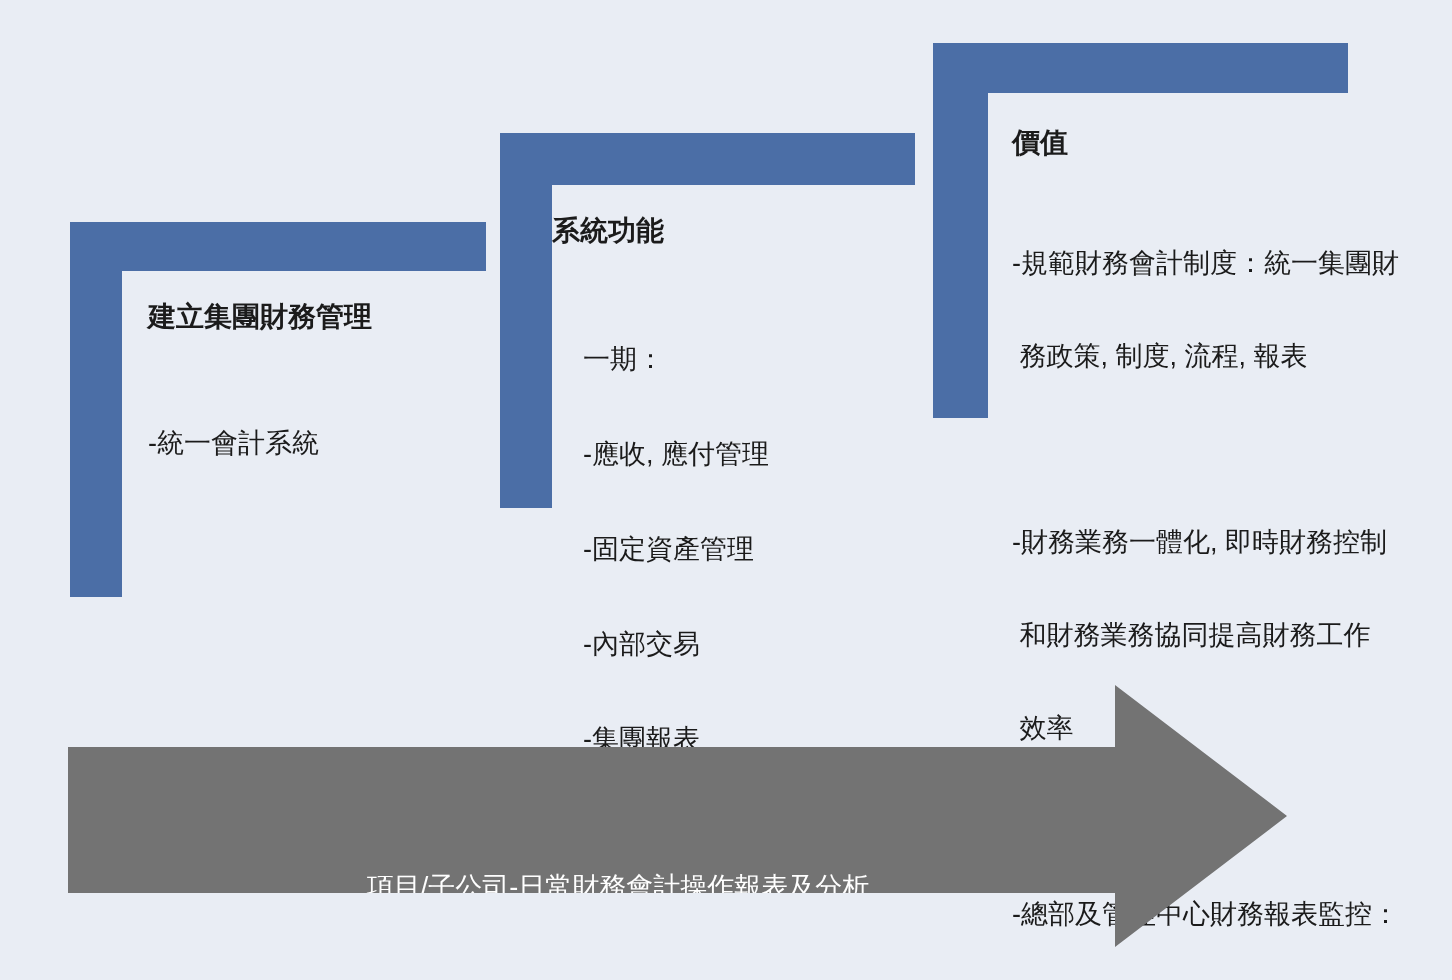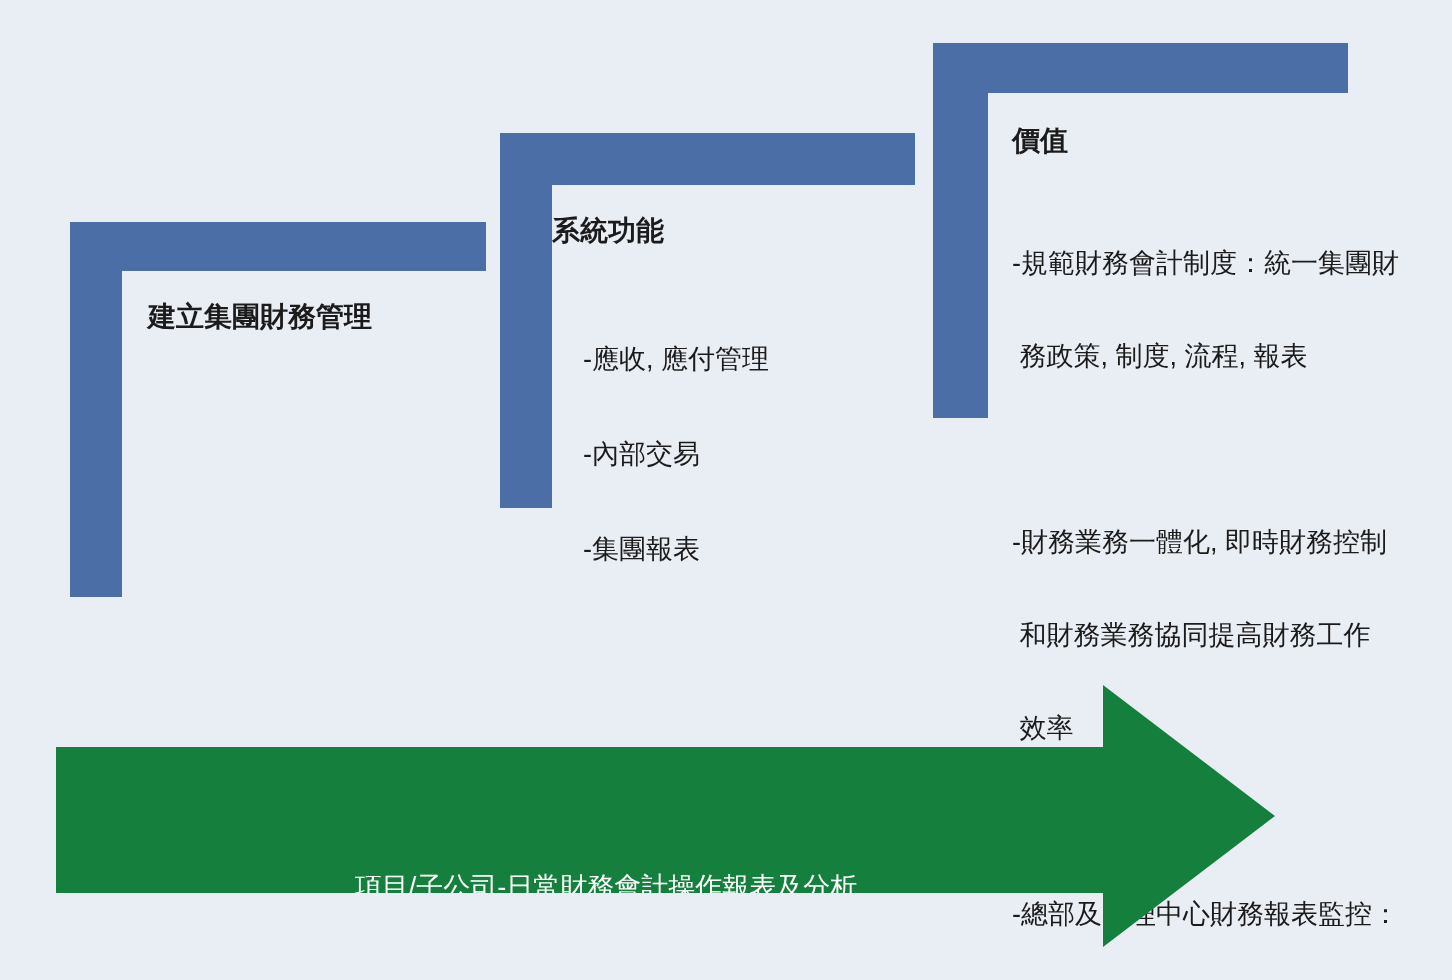--- a/index.html
+++ b/index.html
@@ -26,35 +26,35 @@
 
   .sec-title {
     position: absolute;
     font-size: 28px;
     font-weight: bold;
     line-height: 34px;
     white-space: pre;
   }
   .t1 { left: 148px;  top: 300px; }
   .t2 { left: 552px;  top: 214px; }
-  .t3 { left: 1012px; top: 126px; font-family: Liberation Mono, monospace; }
+  .t3 { left: 1012px; top: 126px; }
 
   .sec-lines { position: absolute; font-size: 27px; white-space: pre; }
   .l1 { left: 148px;  top: 364px; }
   .l2 { left: 583px;  top: 281px; }
   .l3 { left: 1012px; top: 186px; }
   .l1 .ln { line-height: 35px; min-height: 35px; }
   .l2 .ln { line-height: 33px; min-height: 33px; }
   .l3 .ln { line-height: 31px; min-height: 31px; }
 
   .arrow {
     position: absolute;
-    left: 56px; top: 685px;
+    left: 68px; top: 685px;
     width: 1219px; height: 262px;
-    background: #15803d;
+    background: #737373;
     clip-path: polygon(0 62px, 1047px 62px, 1047px 0, 1219px 131px,
                        1047px 262px, 1047px 208px, 0 208px);
   }
   .arrow-text {
     position: absolute;
     left: 0; top: 97px;
     width: 1100px;
     text-align: center;
     color: #ffffff;
     font-size: 27px;
@@ -69,25 +69,28 @@
 
   <div class="bar b1h"></div>
   <div class="bar b1v"></div>
   <div class="bar b2h"></div>
   <div class="bar b2v"></div>
   <div class="bar b3h"></div>
   <div class="bar b3v"></div>
 
   <div class="sec-title t1">建立集團財務管理</div>
   <div class="sec-lines l1">
+    <div class="ln">-統一會計系統</div>
   </div>
 
   <div class="sec-title t2">系統功能</div>
   <div class="sec-lines l2">
+    <div class="ln">一期：</div>
     <div class="ln">-應收, 應付管理</div>
+    <div class="ln">-固定資產管理</div>
     <div class="ln">-內部交易</div>
     <div class="ln">-集團報表</div>
     
     
     
     
     
     
   </div>
 

